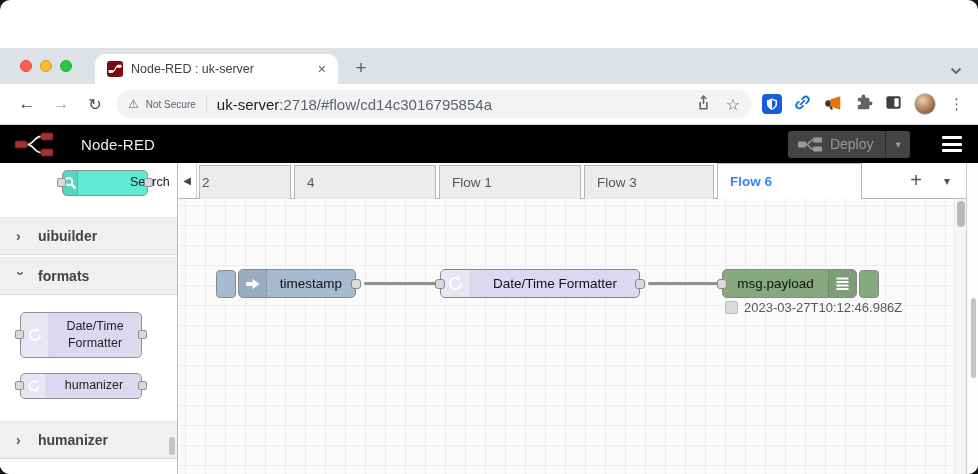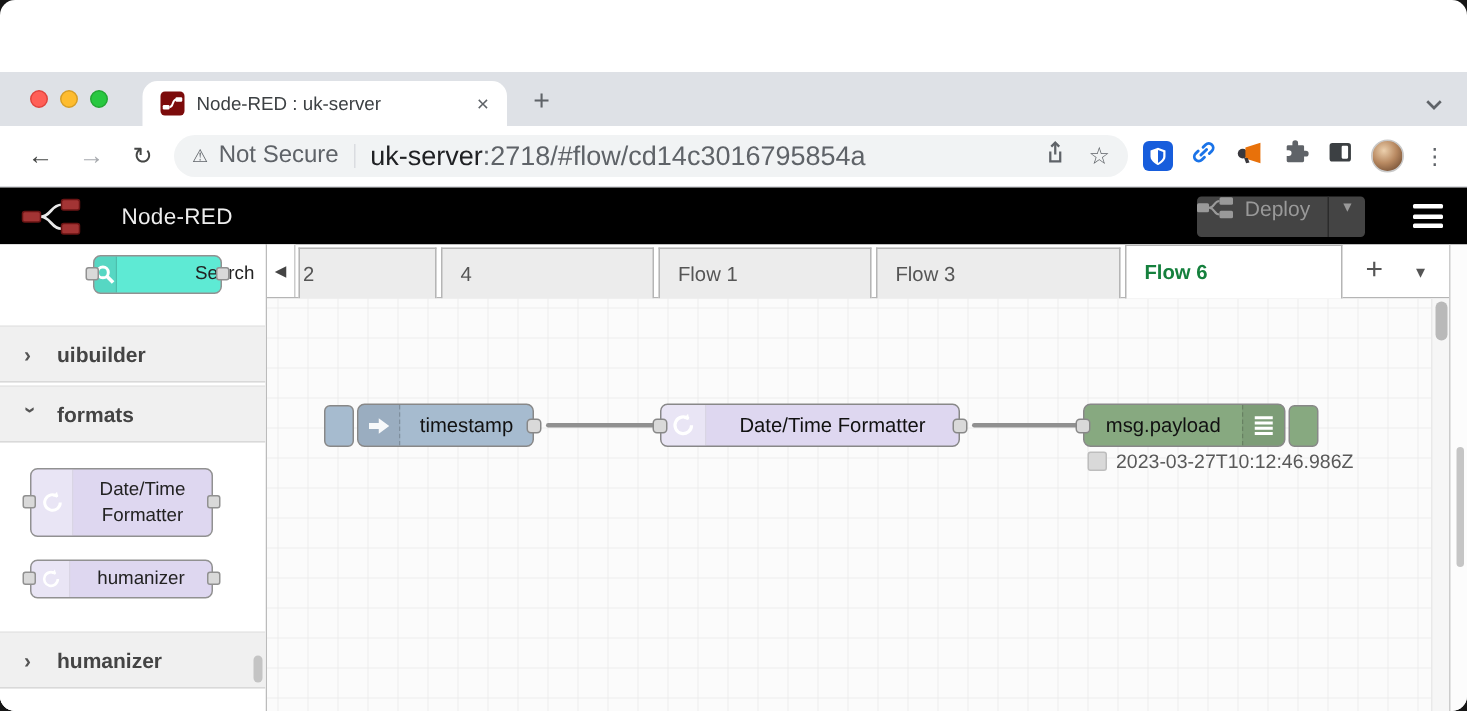--- a/index.html
+++ b/index.html
@@ -22,38 +22,38 @@
   .win-chevron { position:absolute; right:16px; top:13px; }
 
   
   .toolbar { height:41px; background:#fff; border-bottom:1px solid #dadce0; display:flex; align-items:center; padding:0 12px 0 14px; }
   .nav-ic { font-size:17px; width:26px; text-align:center; flex:0 0 auto; }
   .nav-back { color:#454746; margin-right:8px; }
   .nav-fwd { color:#a8abaf; margin-right:8px; }
   .nav-reload { color:#454746; font-size:16px; }
   .omnibox { flex:1; height:28px; background:#f1f3f4; border-radius:14px; margin:0 10px 0 8px; display:flex; align-items:center; padding:0 12px; min-width:0; }
   .warn-ic { font-size:12px; color:#5f6368; margin-right:7px; }
-  .not-secure { font-size:16px; color:#5f6368; white-space:nowrap; }
+  .not-secure { font-size:10px; color:#5f6368; white-space:nowrap; }
   .omni-div { width:1px; height:16px; background:#dadce0; margin:0 10px; }
-  .url { font-size:18px; white-space:nowrap; overflow:hidden; flex:1; }
+  .url { font-size:15px; white-space:nowrap; overflow:hidden; flex:1; }
   .url .host { color:#202124; }
   .url .rest { color:#5f6368; }
   .omni-right { display:flex; align-items:center; gap:14px; margin-left:8px; }
   .star { color:#5f6368; font-size:16px; }
   .ext-row { display:flex; align-items:center; gap:11px; }
   .bw-ic { width:20px; height:20px; background:#175ddc; border-radius:4px; display:flex; align-items:center; justify-content:center; }
   .avatar { width:22px; height:22px; border-radius:50%; background:radial-gradient(circle at 38% 32%, #ecd0ad 0%, #b98a62 45%, #6e4a30 90%); border:1px solid #c9c9c9; }
   .kebab { color:#5f6368; font-size:15px; padding:0 2px; }
 
   
   .nr-header { height:38px; background:#000; display:flex; align-items:center; padding:0 14px; }
   .nr-logo { display:flex; align-items:center; gap:21px; }
   .nr-name { color:#eee; font-size:15px; letter-spacing:.2px; }
   .nr-spacer { flex:1; }
-  .deploy-btn { height:27px; background:#444; border-radius:3px; display:flex; align-items:flex-start; margin-right:30px; }
+  .deploy-btn { height:27px; background:#444; border-radius:3px; display:flex; align-items:center; margin-right:30px; padding-left:10px; }
   .deploy-label { color:#999; font-size:14px; margin:0 12px 0 8px; }
   .deploy-sep { width:1px; height:27px; background:#2b2b2b; }
   .deploy-caret { color:#999; font-size:11px; padding:0 9px; }
   .hamburger { display:flex; flex-direction:column; gap:3.5px; padding:4px 2px; }
   .hamburger span { display:block; width:20px; height:3px; background:#fff; border-radius:1px; }
 
   
   .main { height:331px; display:flex; }
 
   
@@ -72,21 +72,21 @@
   .cat-chev.open { transform:rotate(90deg); }
   .cat-label { font-weight:bold; font-size:14px; color:#444; }
   .pal-scroll-thumb { position:absolute; right:2px; width:6px; border-radius:3px; background:#c4c4c4; }
 
   
   .workspace { flex:1; display:flex; flex-direction:column; min-width:0; }
   .tabbar { height:36px; background:#fff; border-bottom:1px solid #b5b5b5; display:flex; align-items:flex-end; position:relative; }
   .tab-scroll-left { width:19px; height:35px; border-right:1px solid #ccc; display:flex; align-items:center; justify-content:center; font-size:10px; color:#444; background:#fff; }
   .tabs { display:flex; gap:3px; padding-left:2px; height:36px; align-items:flex-end; }
   .flow-tab { height:34px; background:#ececec; border:1px solid #b5b5b5; border-bottom:none; color:#555; font-size:13.5px; display:flex; align-items:center; padding-left:12px; overflow:hidden; white-space:nowrap; position:relative; top:1px; }
-  .flow-tab.active { background:#fff; color:#15803d; font-weight:bold; height:36px; top:1px; z-index:2; }
+  .flow-tab.active { background:#fff; color:#3b82f6; font-weight:bold; height:36px; top:1px; z-index:2; }
   .tabbar-right { margin-left:auto; display:flex; align-items:center; gap:22px; padding-right:16px; height:35px; }
   .tab-add { font-size:20px; color:#555; }
   .tab-menu { font-size:12px; color:#555; }
 
   
   .canvas { flex:1; position:relative; background-color:#fbfbfb;
     background-image:linear-gradient(to right,#ececec 1px,transparent 1px),linear-gradient(to bottom,#ececec 1px,transparent 1px);
     background-size:20px 20px; background-position:7px 6px; overflow:hidden; }
   .flow-node { position:absolute; display:flex; align-items:stretch; height:29px; }
   .node-body { border:1px solid #888; border-radius:5px; display:flex; align-items:stretch; position:relative; height:29px; }
@@ -308,21 +308,21 @@
         <div class="tabs">
           <div class="flow-tab" style="width:92px; padding-left:2px;">
               <span>2</span>
             </div>
           <div class="flow-tab" style="width:142px;">
               <span>4</span>
             </div>
           <div class="flow-tab" style="width:142px;">
               <span>Flow 1</span>
             </div>
-          <div class="flow-tab" style="width:163px;">
+          <div class="flow-tab" style="width:130px;">
               <span>Flow 3</span>
             </div>
           <div class="flow-tab active" style="width:145px;">
               <span>Flow 6</span>
             </div>
         </div>
         <div class="tabbar-right">
           <span class="tab-add">+</span>
           <span class="tab-menu">▾</span>
         </div>

